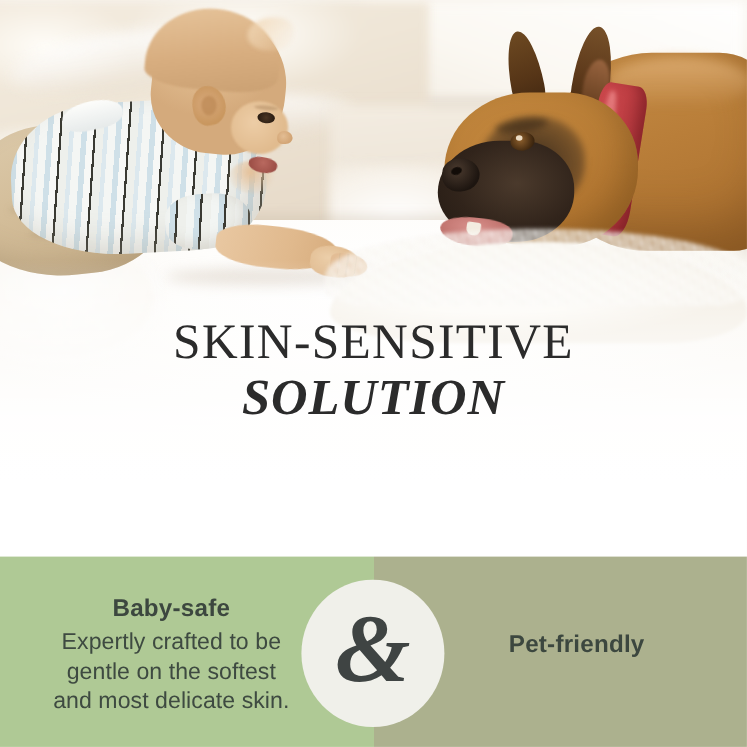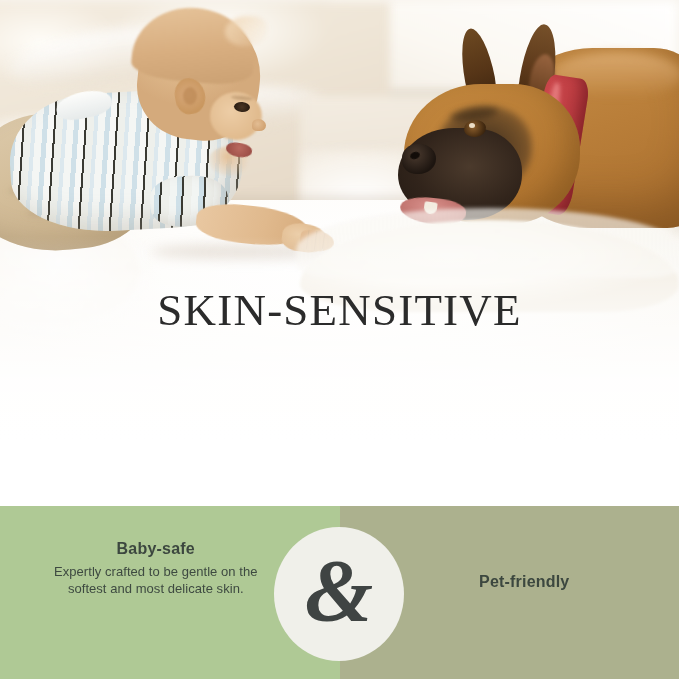--- a/index.html
+++ b/index.html
@@ -593,29 +593,29 @@
   .panel-right { background: #acb18e; }
 
   .panel-left .panel-inner  { width: 216px; margin-right: 28px; }
   .panel-right .panel-inner { width: 228px; margin-left: 30px; margin-top: 33px; }
 
   .panel-inner { text-align: center; }
 
   .panel-title {
     font-family: "Liberation Sans", sans-serif;
     font-weight: 700;
-    font-size: 16px;
+    font-size: 22px;
     color: #3c473f;
     letter-spacing: .2px;
     margin: 0 0 6px 0;
     line-height: 1.15;
   }
   .panel-text {
     font-family: "Liberation Sans", sans-serif;
-    font-size: 13px;
+    font-size: 21px;
     line-height: 1.28;
     color: #3e4a41;
     margin: 0;
     letter-spacing: .05px;
   }
 
   
   .amp-circle {
     position: absolute;
     left: 274px; top: 21px;
@@ -705,20 +705,21 @@
       <div class="dog-tooth"></div>
     </div>
 
     <div class="rug-dog"></div>
 
     <div class="photo-fade"></div>
   </div>
 
   <div class="copy">
     <div class="headline-line1">SKIN-SENSITIVE</div>
+    <div class="headline-line2">SOLUTION</div>
   </div>
 
   <div class="panels">
 
     <div class="panel panel-left">
       <div class="panel-inner">
         <div class="panel-title">Baby-safe</div>
         <p class="panel-text">Expertly crafted to be gentle on the softest and most delicate skin.</p>
       </div>
     </div>

